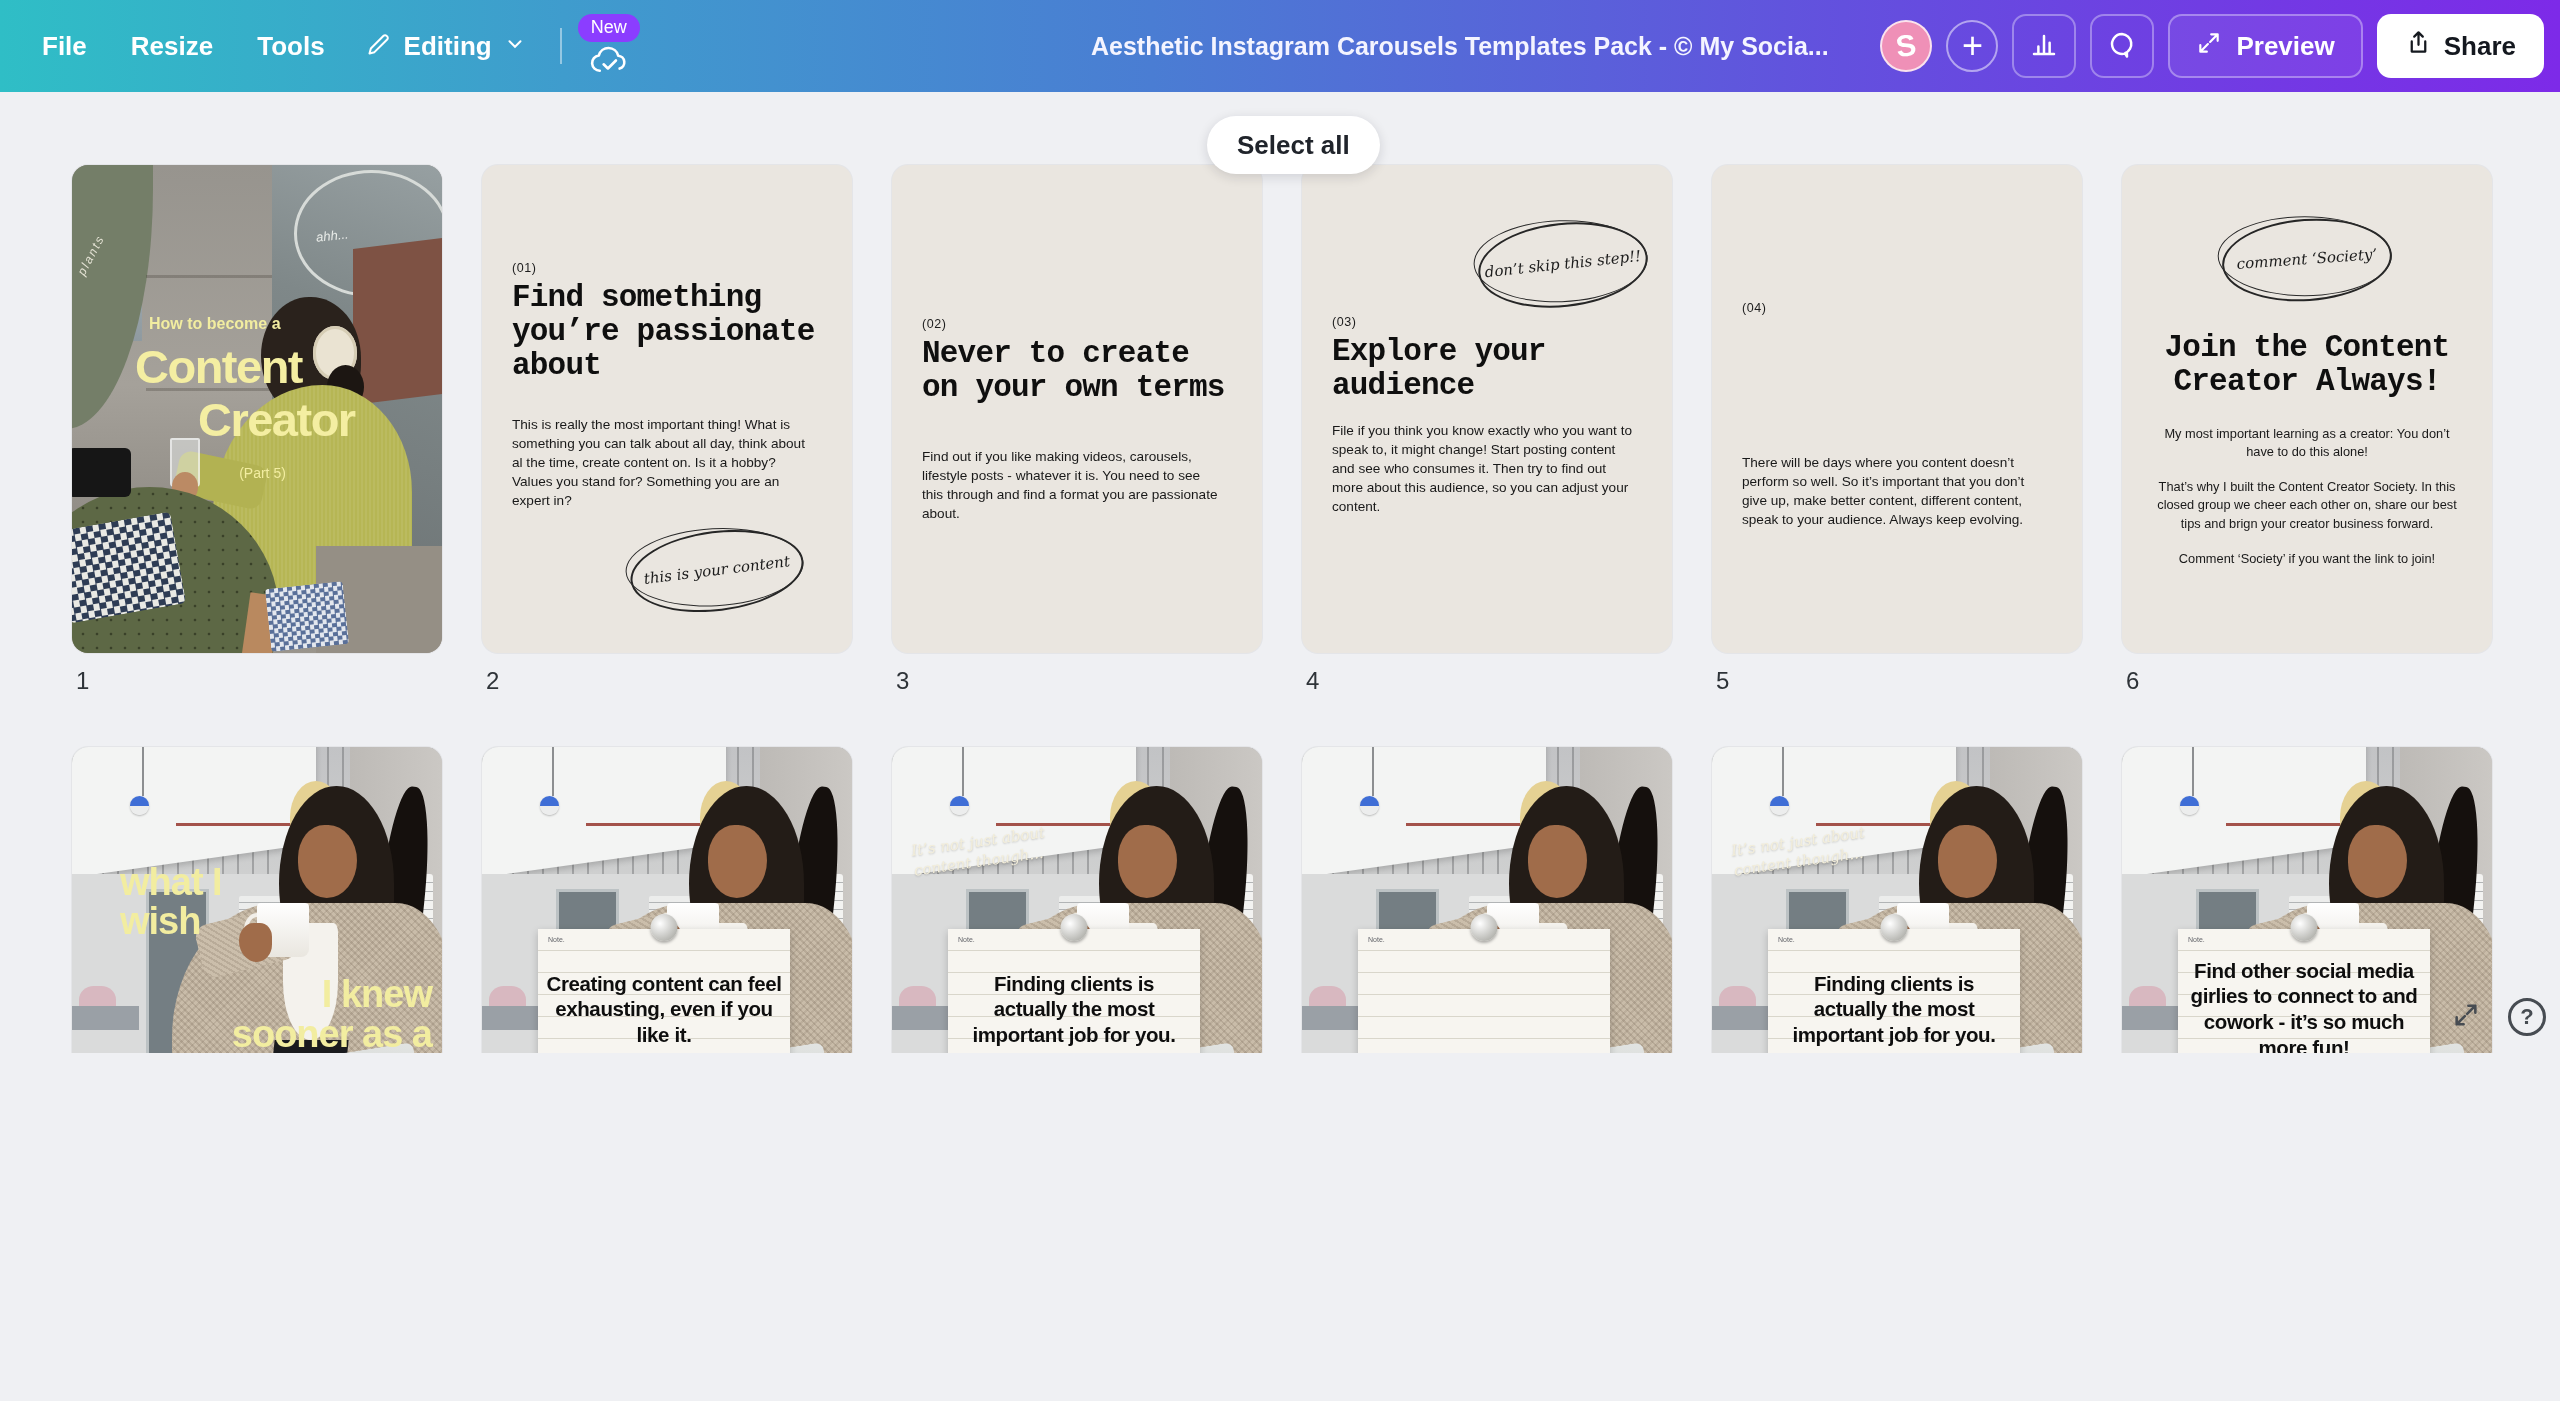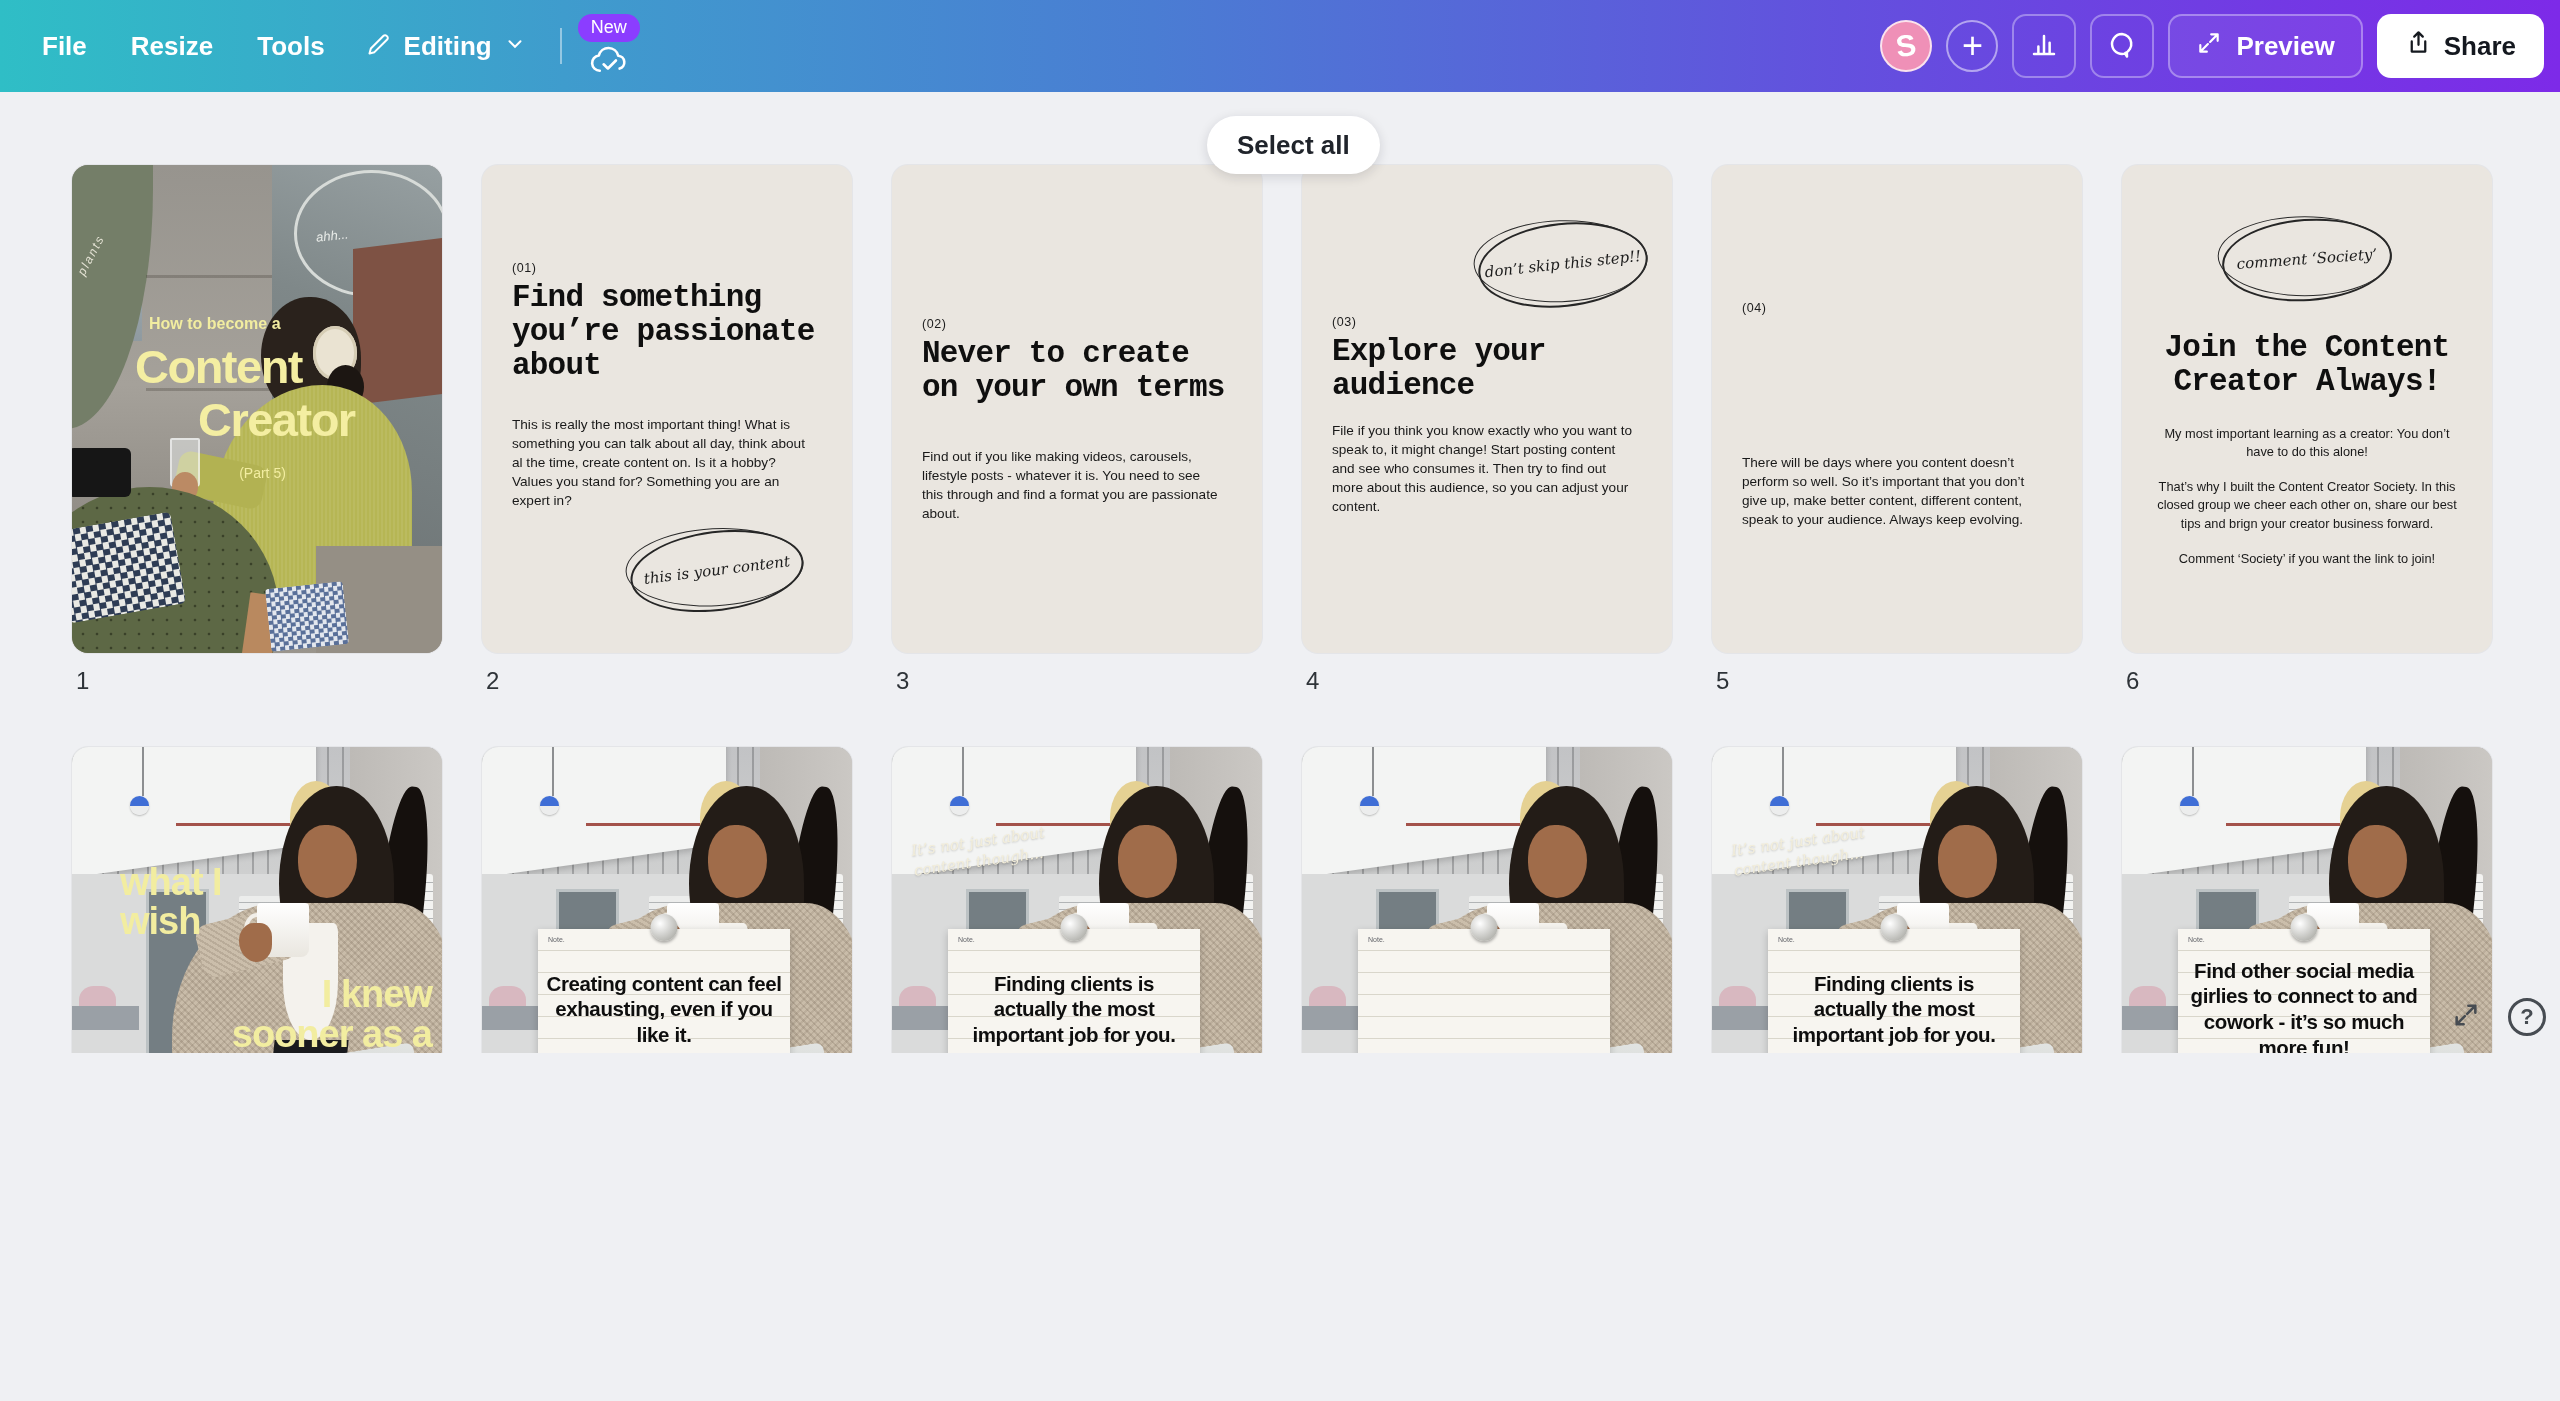--- a/index.html
+++ b/index.html
@@ -228,20 +228,21 @@
         <span class="new-badge">New</span>
         <span>
           <svg width="40" height="32" viewBox="0 0 26 20" fill="none" stroke="#fff" stroke-width="1.7" stroke-linecap="round" stroke-linejoin="round">
               <path d="M7 17a5 5 0 0 1-.6-9.96A6.5 6.5 0 0 1 19 7.2a4.3 4.3 0 0 1 .9 8.4"></path>
               <path d="M9.5 12.8l2.8 2.7 5.2-5.2"></path>
             </svg>
         </span>
       </div>
     </div>
 
+    <div class="doc-title">Aesthetic Instagram Carousels Templates Pack - © My Socia...</div>
 
     <div class="actions">
       <div class="avatar">
           <span>S</span>
         </div>
       <div class="add-btn">+</div>
       <div class="icon-btn">
         <span>
           <svg width="30" height="30" viewBox="0 0 24 24" fill="none" stroke="#fff" stroke-width="2" stroke-linecap="round">
               <path d="M4 20h16M7.5 20v-6M12 20V5.5M16.5 20v-9"></path>

